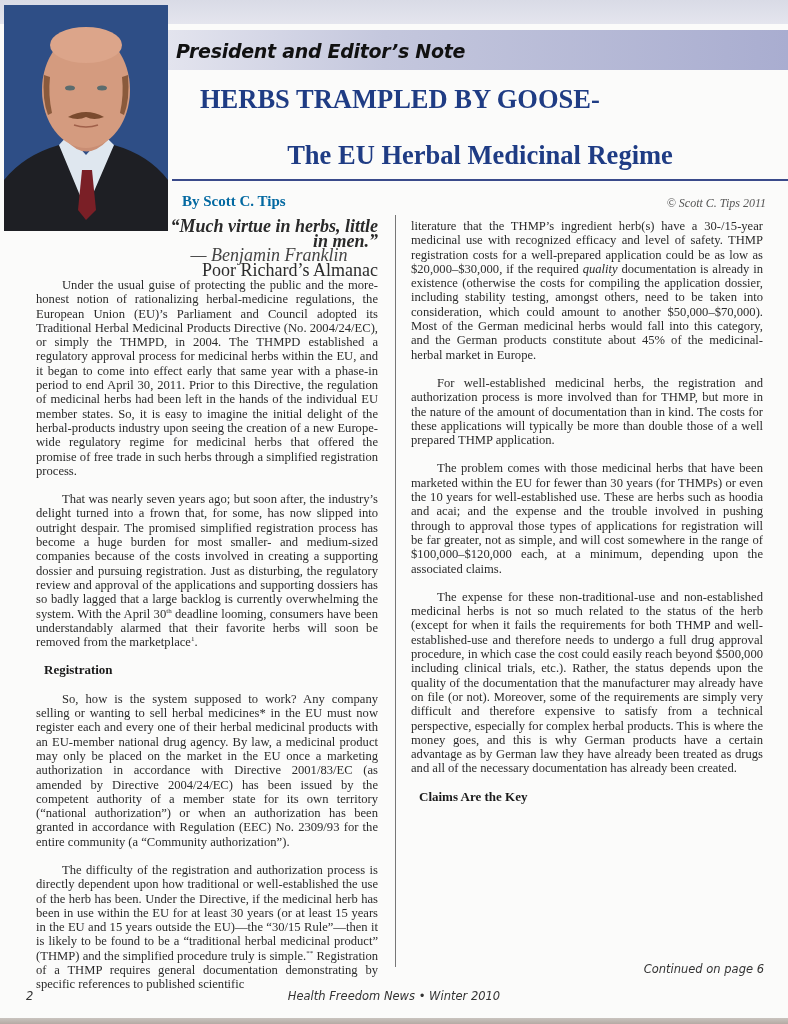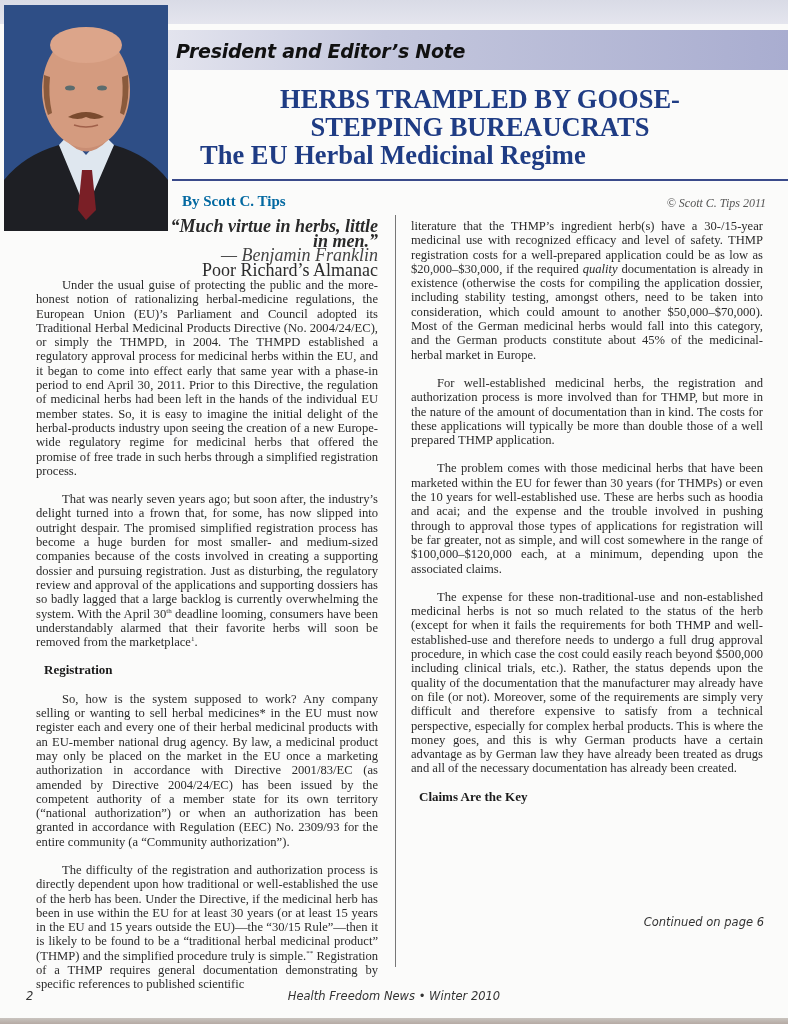--- a/index.html
+++ b/index.html
@@ -19,53 +19,53 @@
     font-family: "DejaVu Sans", sans-serif; font-style: italic; font-weight: bold;
     font-size: 19px; color: #111; letter-spacing: -0.3px;
   }
   .photo {
     position: absolute; left: 4px; top: 5px; width: 164px; height: 226px;
     background: #2e4e86; overflow: hidden;
   }
   .photo svg { display: block; width: 100%; height: 100%; }
 
   .headline {
-    position: absolute; left: 200px; top: 85px; width: 560px; text-align: center;
+    position: absolute; left: 200px; top: 85px; width: 560px; text-align: left;
     font-family: "Liberation Serif", serif; font-weight: bold; color: #1f3c84;
     font-size: 26.5px; line-height: 28px;
   }
   .headline-sub {
-    position: absolute; left: 200px; top: 141px; width: 560px; text-align: left;
+    position: absolute; left: 200px; top: 141px; width: 560px; text-align: center;
     font-family: "Liberation Serif", serif; font-weight: bold; color: #1f3c84;
     font-size: 26.5px; line-height: 28px;
   }
   .title-rule {
     position: absolute; left: 172px; top: 179px; width: 616px; height: 2px; background: #3a4a8a;
   }
   .byline {
     position: absolute; left: 182px; top: 193px; font-weight: bold; color: #0369a1; font-size: 15px;
   }
   .copyright {
     position: absolute; right: 22px; top: 196px; font-style: italic; color: #555; font-size: 12px;
   }
 
   .epigraph { position: absolute; left: 160px; top: 219px; width: 218px; text-align: right; font-size: 18px; line-height: 14.5px; }
   .epigraph .quote { font-style: italic; font-weight: bold; }
-  .epigraph .attrib { font-style: italic; color: #444; }
+  .epigraph .attrib { font-style: italic; color: #444; text-align: center; }
 
   .col { position: absolute; font-size: 12.6px; line-height: 14.3px; text-align: justify; color: #2b2b2b; }
   .col-left { left: 36px; top: 278px; width: 342px; }
   .col-right { left: 411px; top: 219px; width: 352px; }
   .col p { text-indent: 26px; margin-bottom: 14px; hyphens: auto; }
   .col p.no-indent { text-indent: 0; }
   .col h3 { font-size: 13px; font-weight: bold; color: #1a1a1a; margin: 2px 0 14px 8px; }
   .col-divider { position: absolute; left: 395px; top: 215px; width: 1px; height: 752px; background: #777; }
 
   .continued {
-    position: absolute; right: 24px; top: 915px;
+    position: absolute; right: 24px; top: 962px;
     font-family: "DejaVu Sans", sans-serif; font-style: italic; font-size: 11.5px; color: #333;
   }
   .footer-page { position: absolute; left: 26px; top: 989px; font-family: "DejaVu Sans", sans-serif; font-style: italic; font-size: 11.5px; color: #333; }
   .footer-pub { position: absolute; left: 0; width: 788px; top: 989px; text-align: center; font-family: "DejaVu Sans", sans-serif; font-style: italic; font-size: 11.5px; color: #333; }
   .bottom-edge { position: absolute; left: 0; top: 1018px; width: 788px; height: 6px; background: linear-gradient(180deg,#c9c4bf,#b5aaa4); }
   sup { font-size: 7px; line-height: 0; }
   em { font-style: italic; }
 </style>
 </head>
 <body>
@@ -96,21 +96,20 @@
     <ellipse cx="98" cy="83" rx="5" ry="2.5" fill="#5b6c6e"></ellipse>
 
     <path d="M64 112 Q82 102 100 112 Q90 116 82 112 Q74 116 64 112 Z" fill="#7a4a2e"></path>
 
     <path d="M70 120 Q82 124 94 120" stroke="#a0604a" stroke-width="1.5" fill="none"></path>
   </svg>
 </div>
 
 <div class="headline">
   <div>HERBS TRAMPLED BY GOOSE-</div>
-  <div>STEPPING BUREAUCRATS</div>
 </div>
 <div class="headline-sub">The EU Herbal Medicinal Regime</div>
 <div class="title-rule"></div>
 
 <div class="byline">By Scott C. Tips</div>
 <div class="copyright">© Scott C. Tips 2011</div>
 
 <div class="epigraph">
   <div class="quote">“Much virtue in herbs, little in men.”</div>
   <div class="attrib">— Benjamin Franklin</div>

